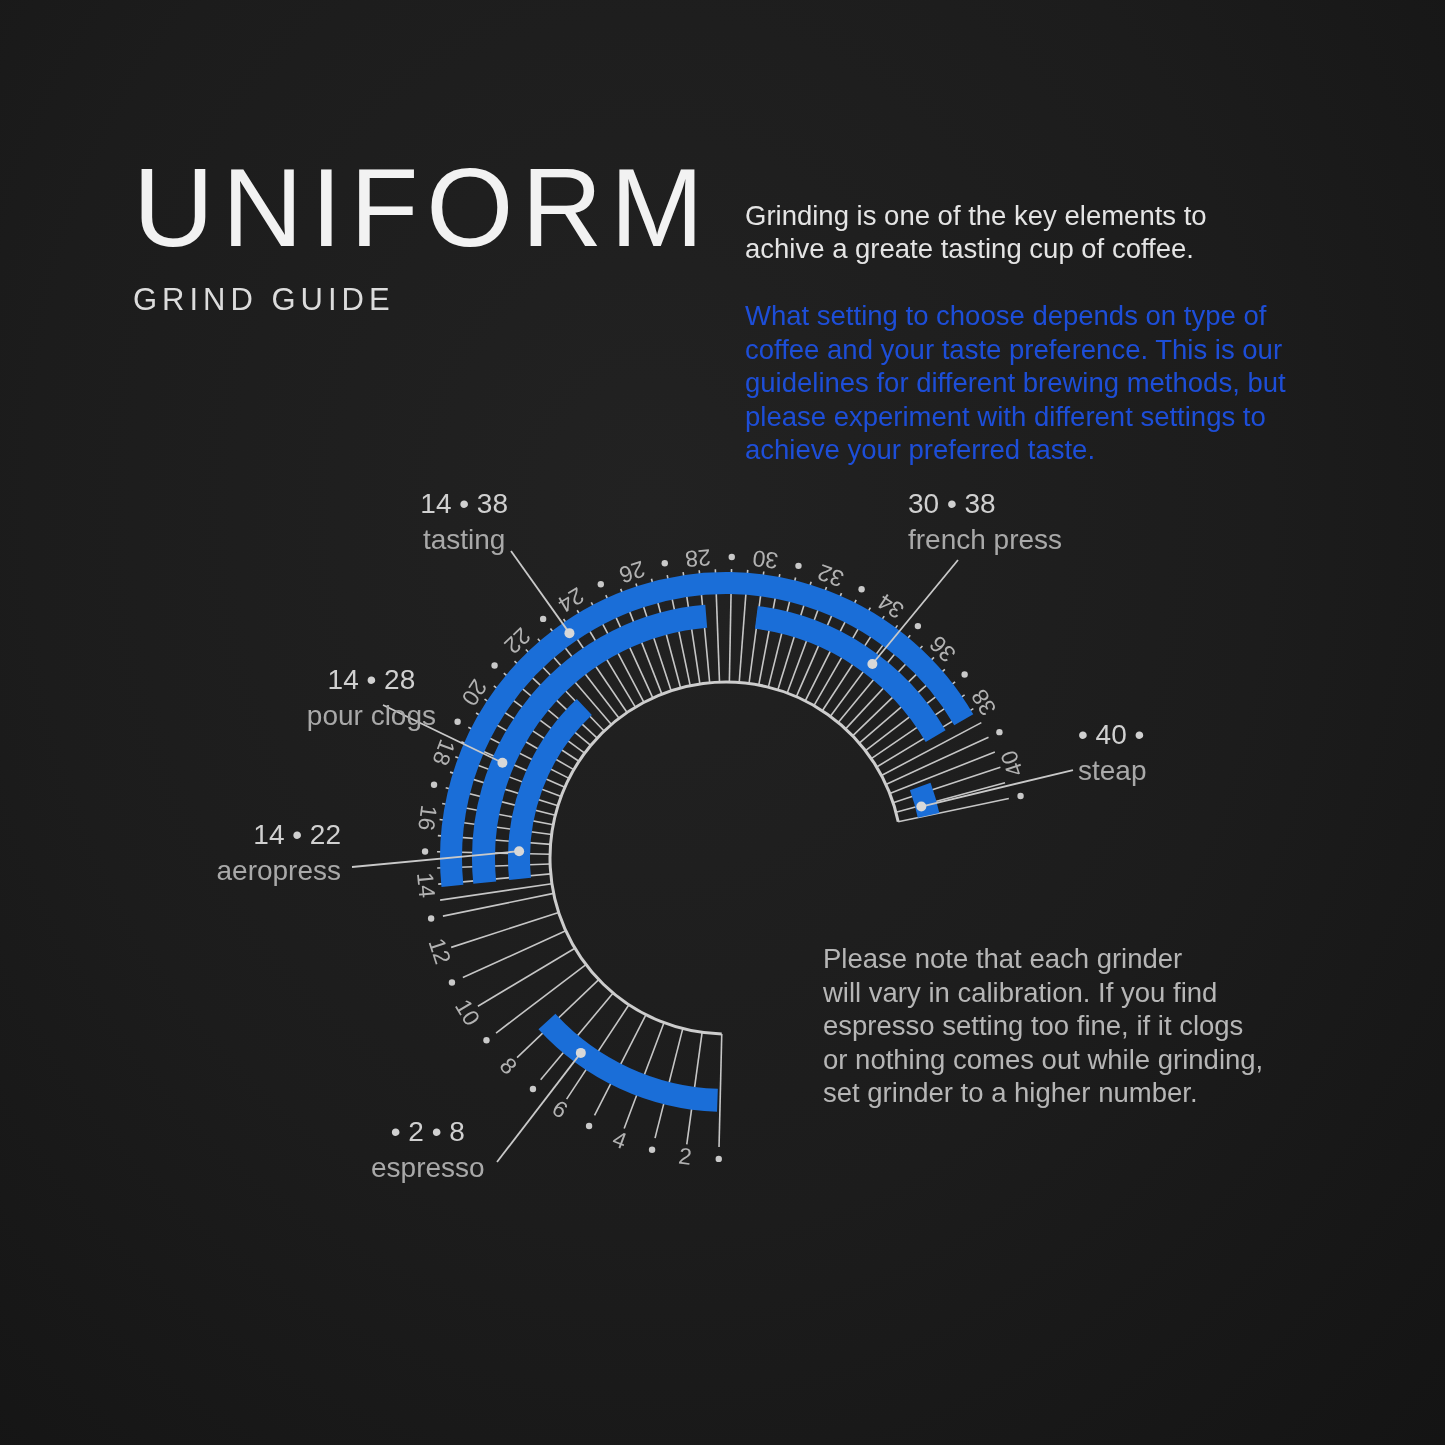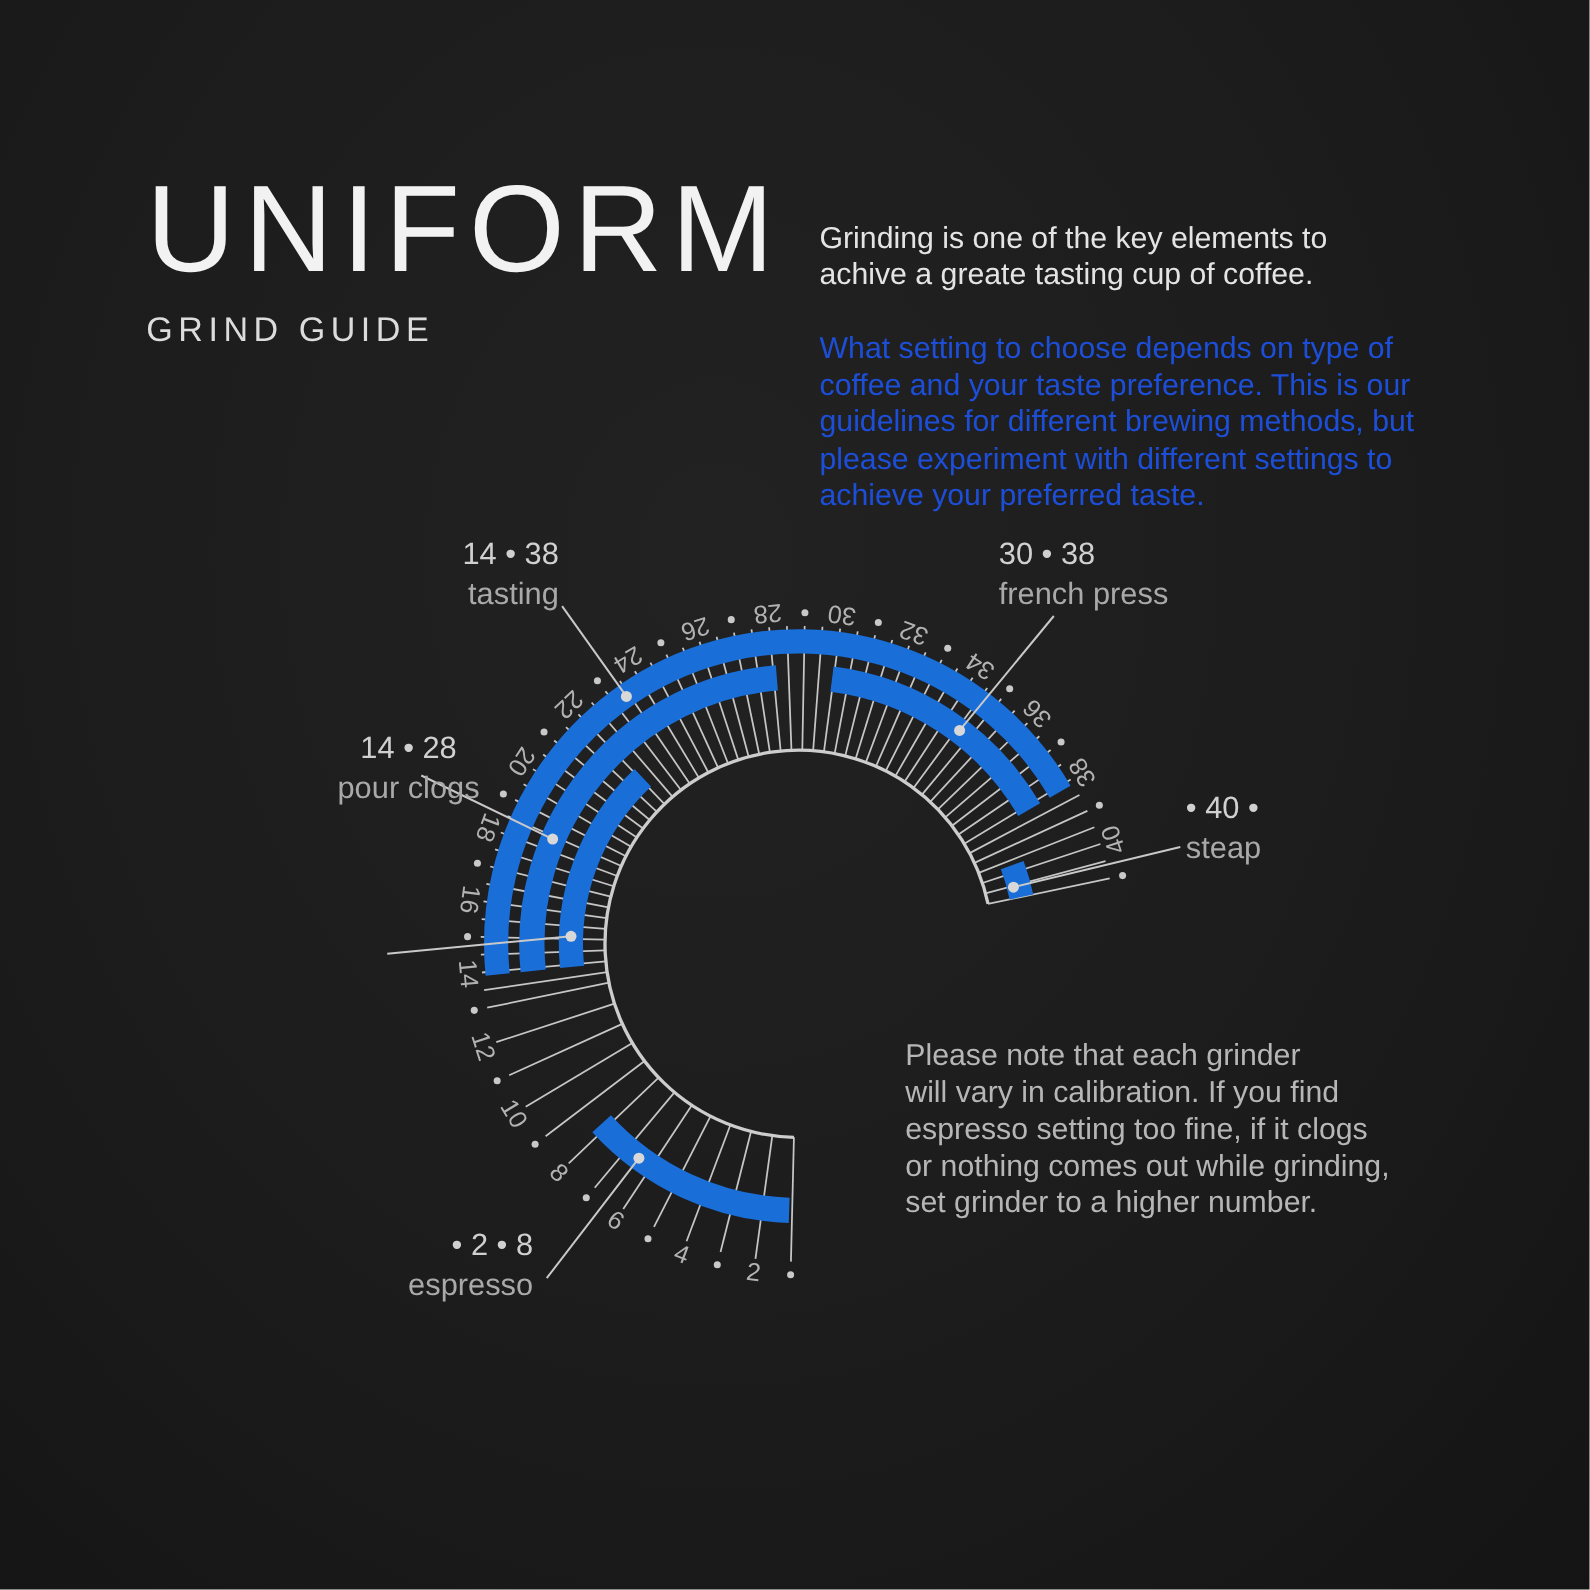--- a/index.html
+++ b/index.html
@@ -30,26 +30,26 @@
   .intro-dim{color:#1d4ed8;display:block;}
 
   .note-block{
     position:absolute;left:823px;top:942px;width:500px;
     font-size:27.5px;line-height:33.5px;white-space:pre-line;color:#b6b6b6;
   }
 
   .method-label{position:absolute;font-size:28px;line-height:36px;white-space:nowrap;}
   .method-range{color:#d0d0d0;display:block;}
   .method-name{color:#a9a9a9;display:block;}
-  .m-filter{right:937px;top:486px;text-align:right;}
+  .m-filter{right:937px;top:486px;text-align:center;}
   .m-french{left:908px;top:486px;text-align:left;}
   .m-pour{right:1009px;top:648px;text-align:center;margin-top:14px;}
   .m-aero{right:1104px;top:817px;text-align:right;}
   .m-steap{left:1078px;top:717px;text-align:left;}
-  .m-espresso{left:371px;top:1114px;text-align:right;}
+  .m-espresso{left:371px;top:1114px;text-align:center;}
 </style>
 </head>
 <body>
 
 <div class="stage">
 
   <svg id="dial" width="1445" height="1445" viewBox="0 0 1445 1445">
       <g stroke="#c6c6c6" stroke-width="1.6">
         <line x1="721.76" y1="1033.95" x2="719.03" y2="1146.92"></line>
         <line x1="702.11" y1="1032.37" x2="686.78" y2="1144.33"></line>
@@ -220,20 +220,24 @@
   <div class="method-label m-french">
     <span class="method-range">30 • 38</span>
     <span class="method-name">french press</span>
   </div>
 
   <div class="method-label m-pour">
     <span class="method-range">14 • 28</span>
     <span class="method-name">pour clogs</span>
   </div>
 
+  <div class="method-label m-aero">
+    <span class="method-range">14 • 22</span>
+    <span class="method-name">aeropress</span>
+  </div>
 
   <div class="method-label m-steap">
     <span class="method-range">• 40 •</span>
     <span class="method-name">steap</span>
   </div>
 
   <div class="method-label m-espresso">
     <span class="method-range">• 2 • 8</span>
     <span class="method-name">espresso</span>
   </div>

